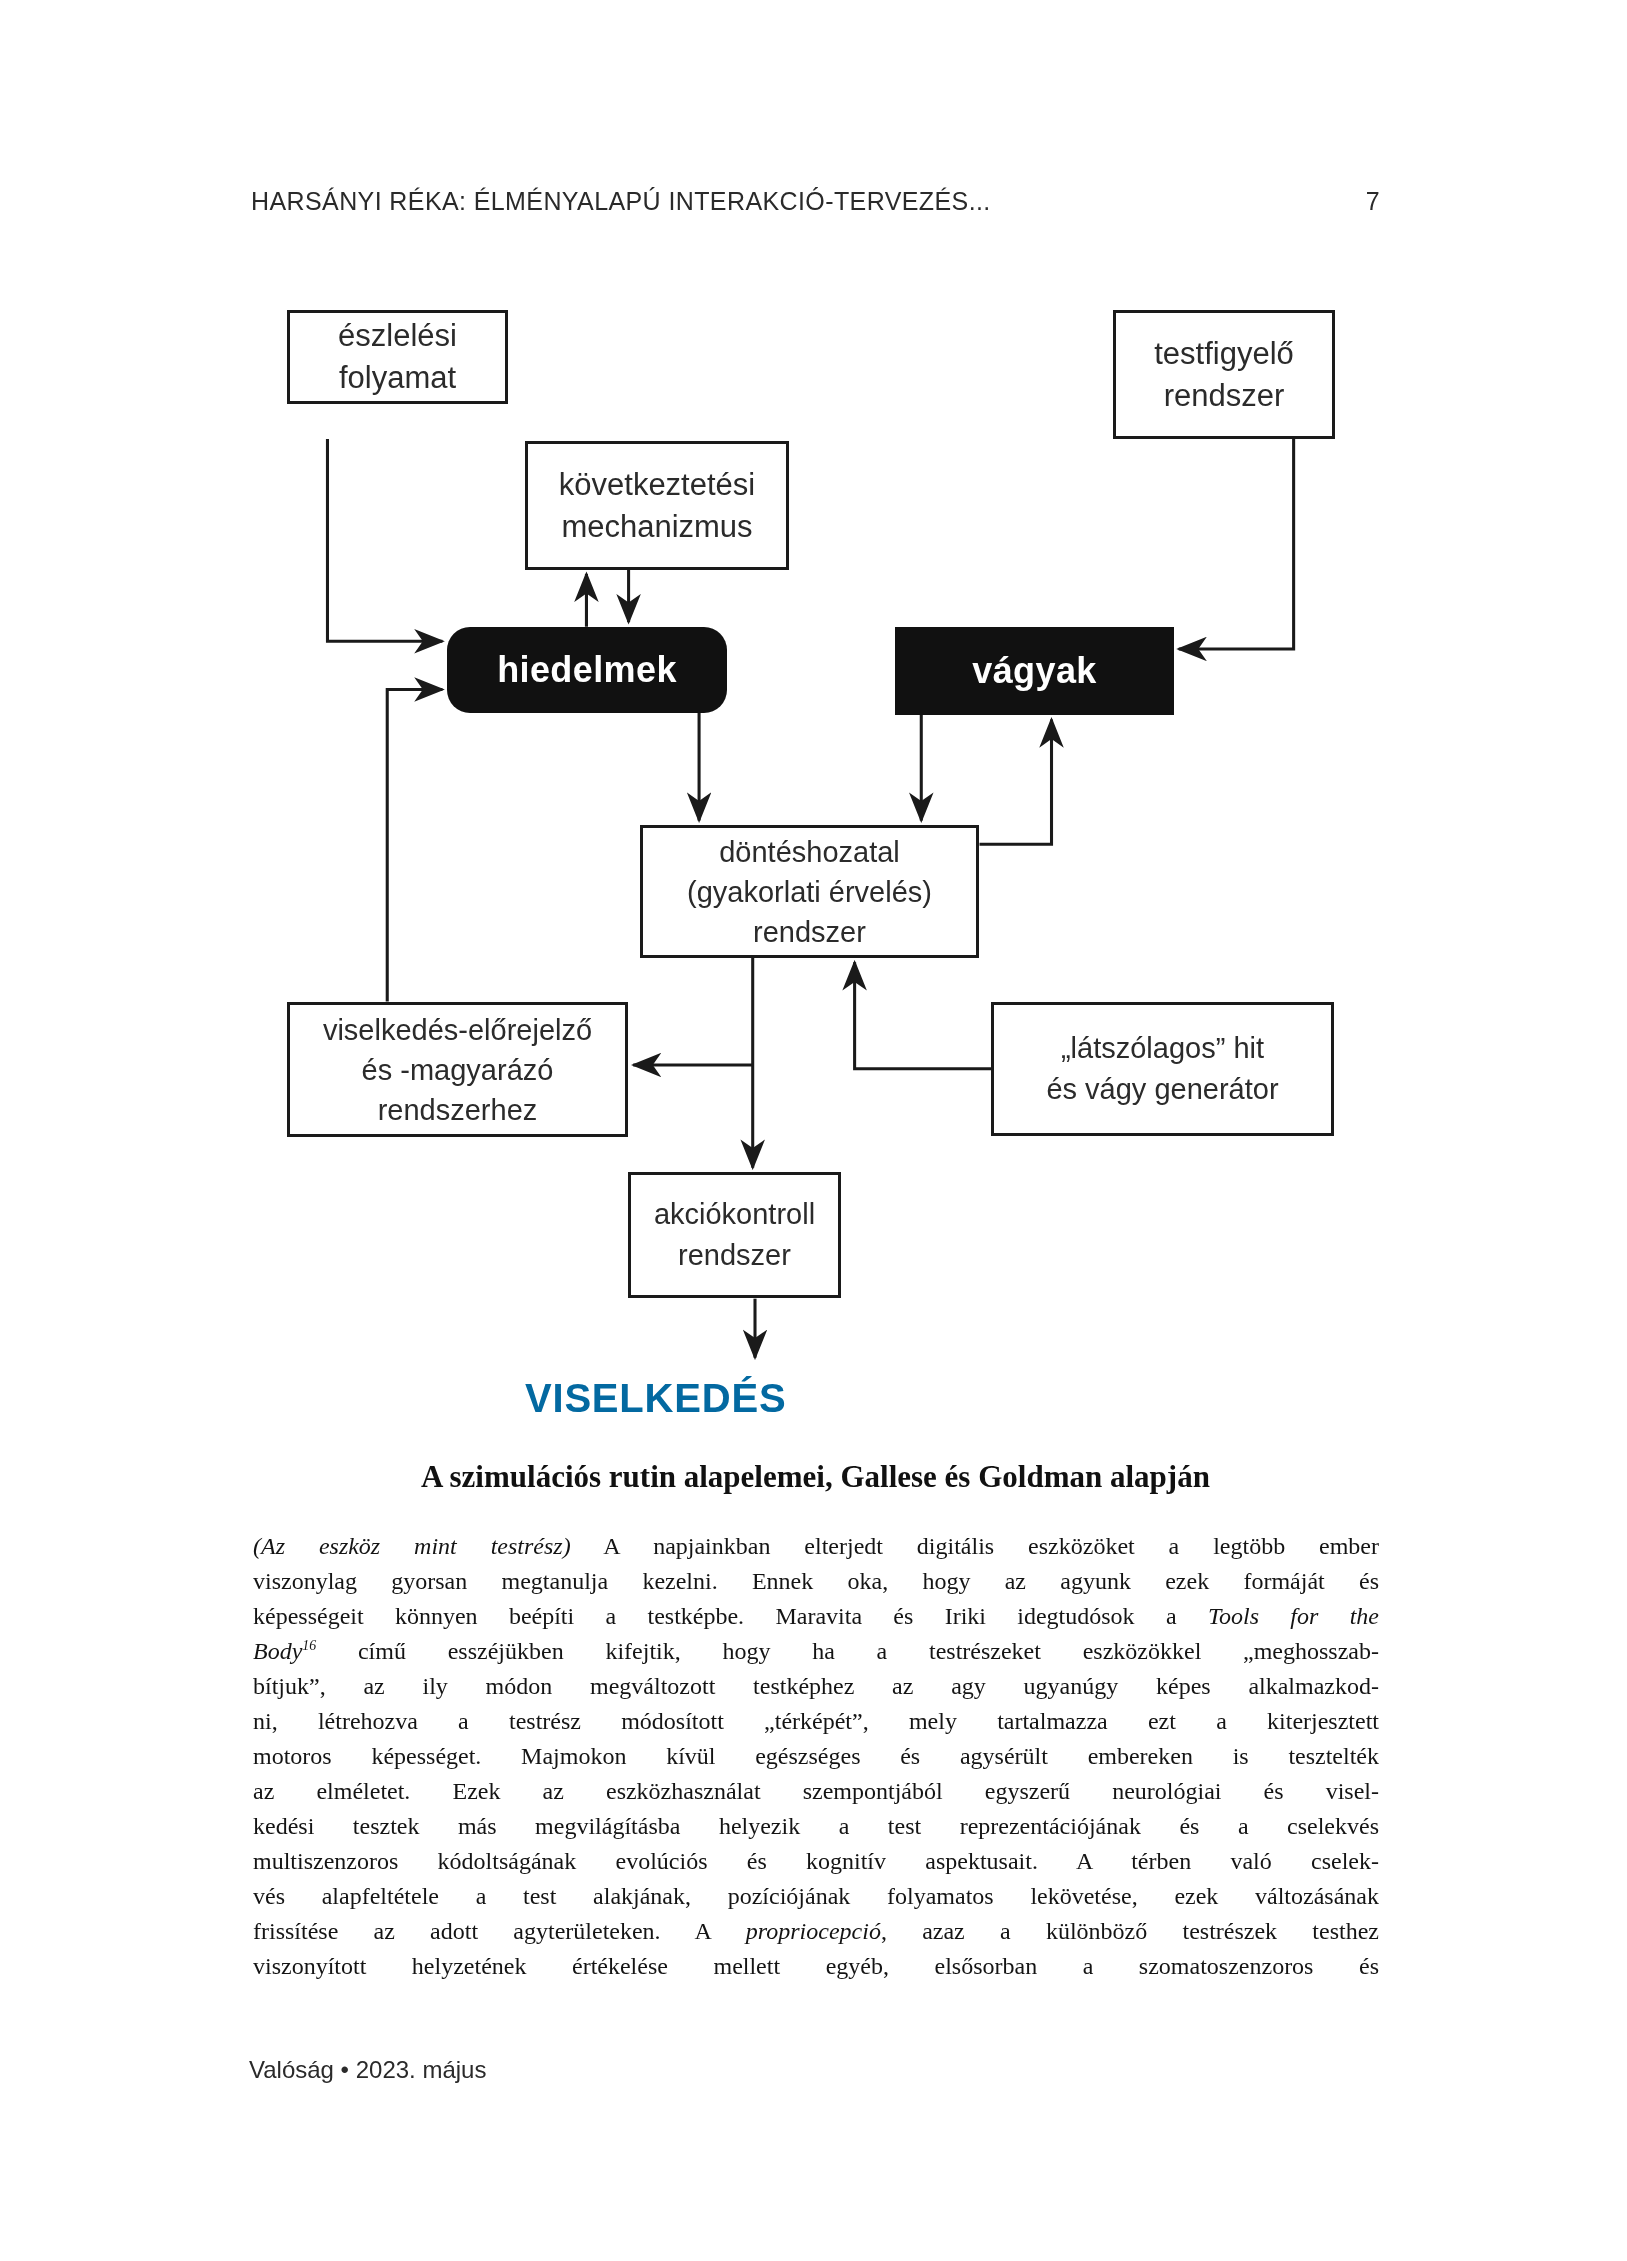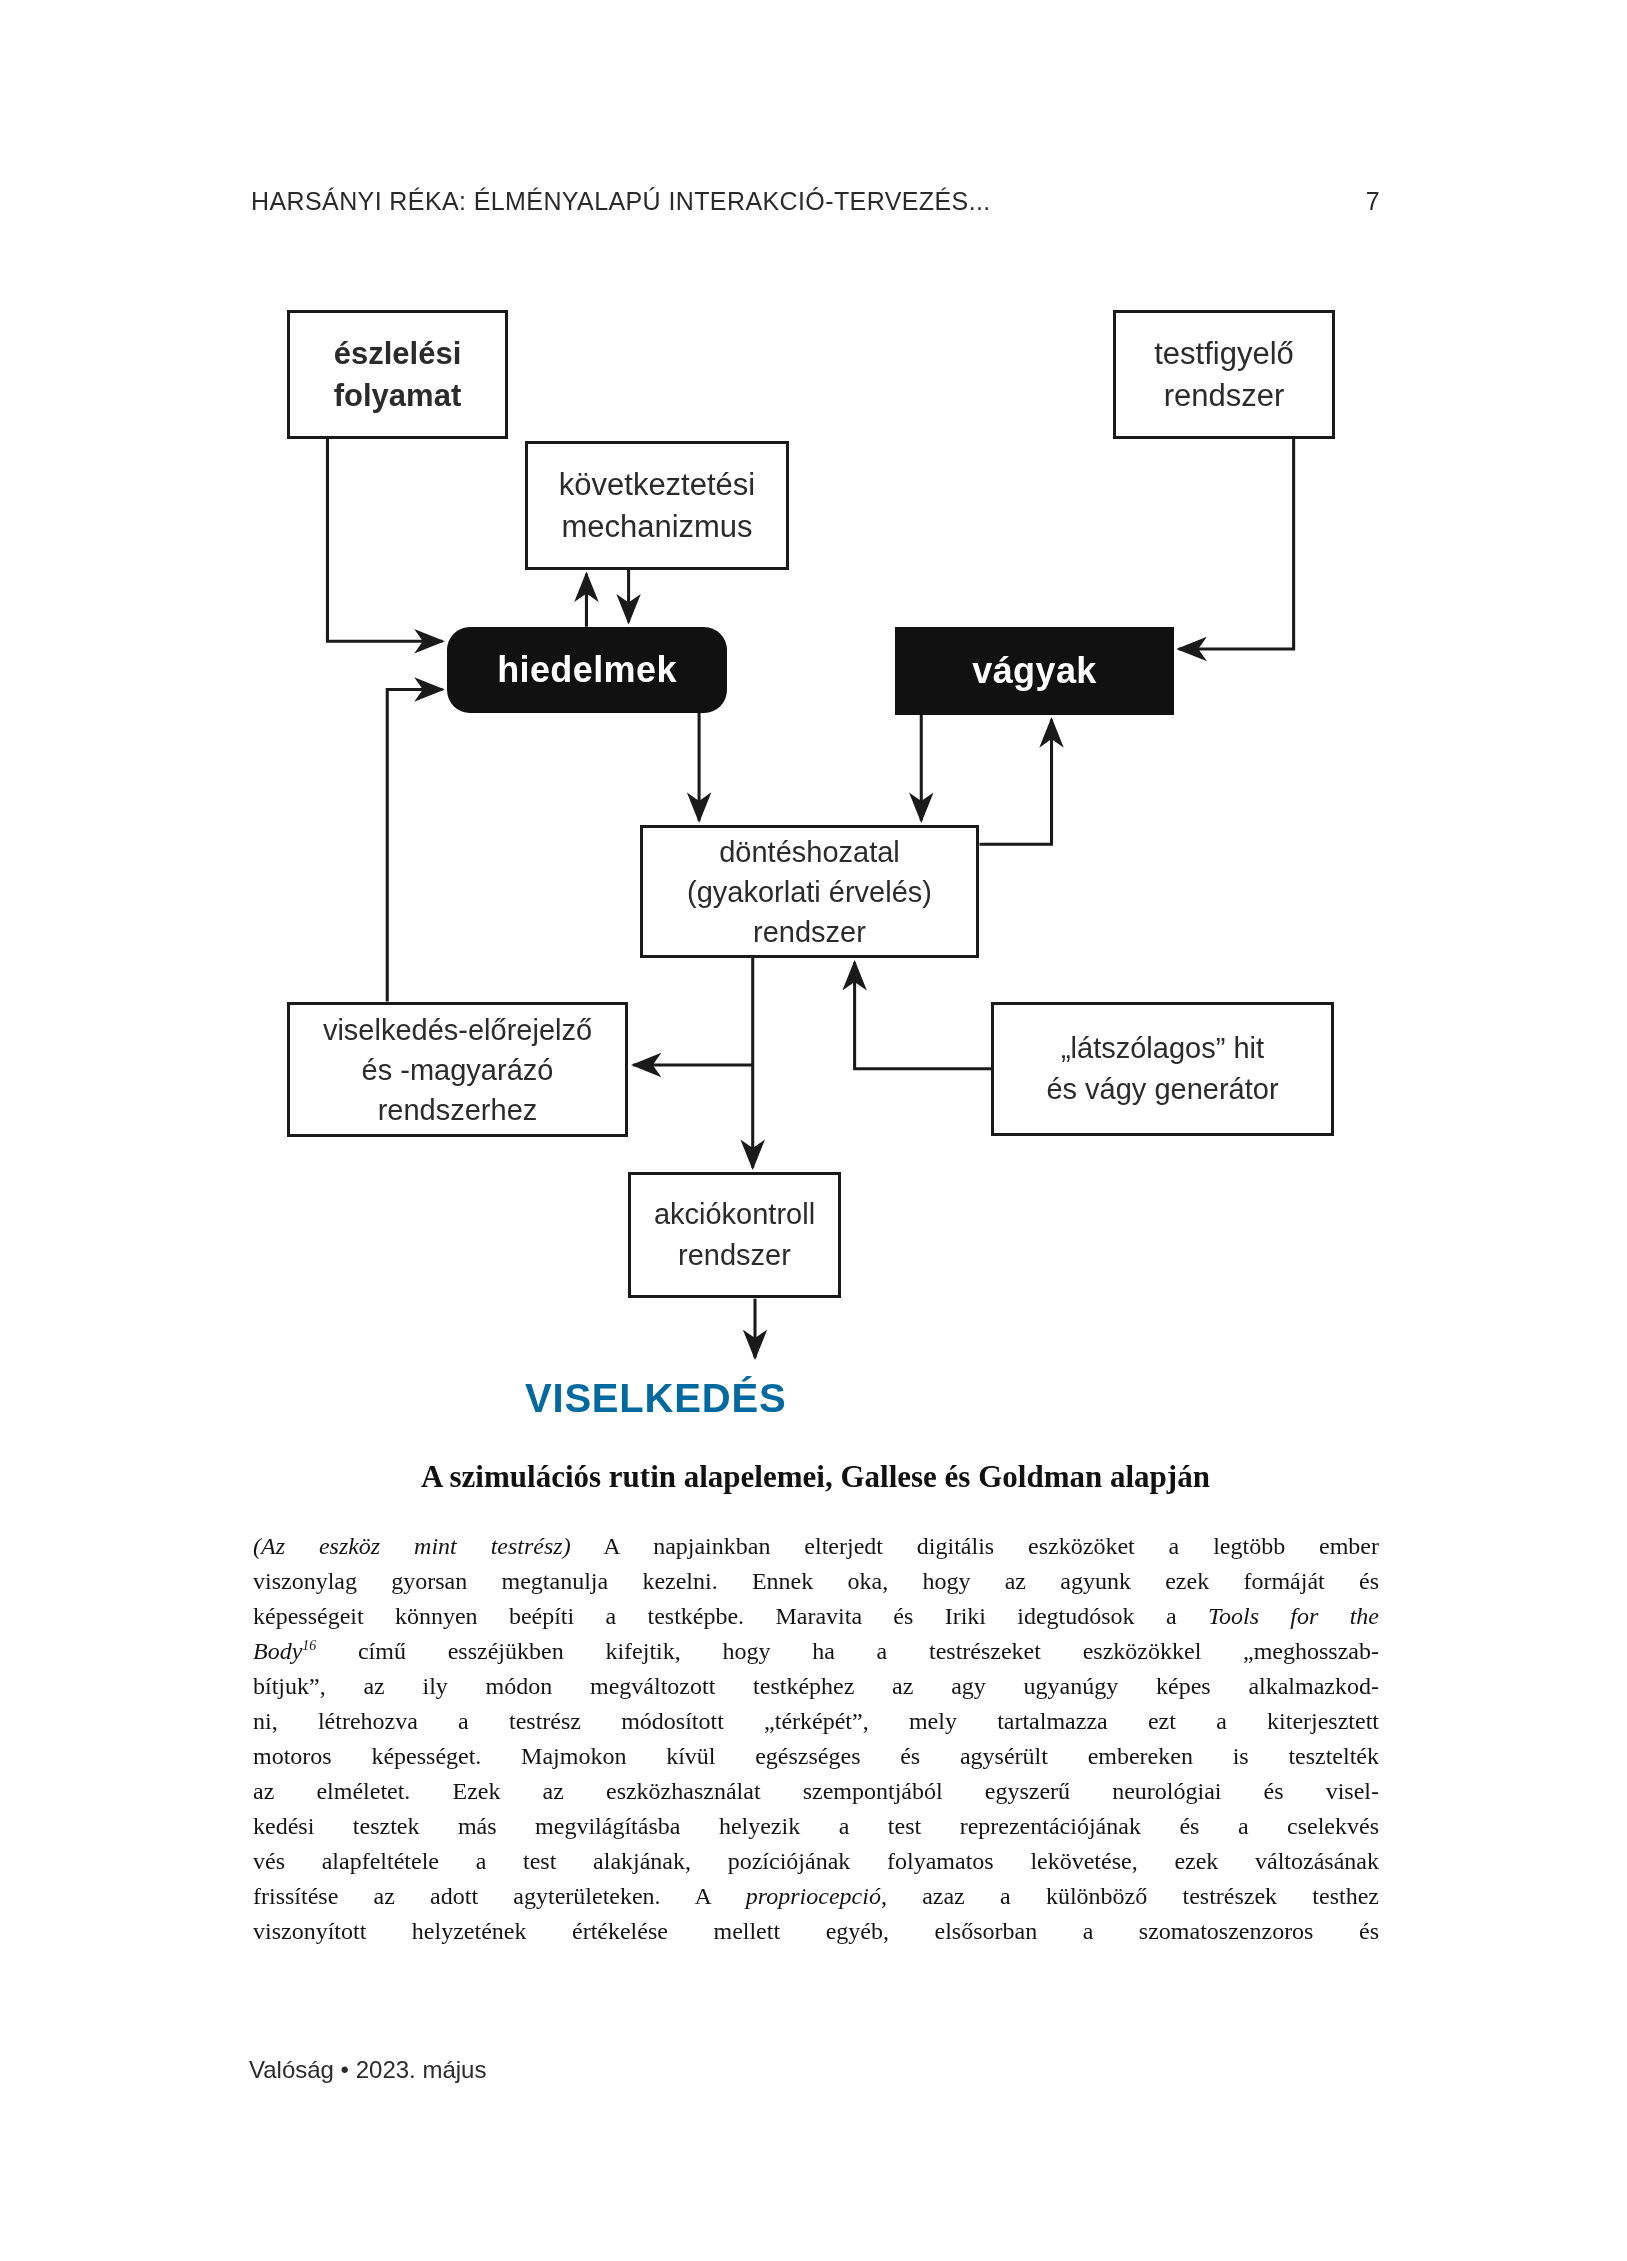--- a/index.html
+++ b/index.html
@@ -80,21 +80,21 @@
         <path d="M912,930 L912,1071" marker-end="url(#ah)"></path>
         <path d="M1202,933 L1202,1071" marker-end="url(#ah)"></path>
         <path d="M1278,1102 L1372,1102 L1372,939" marker-end="url(#ah)"></path>
         <path d="M982,1250 L982,1524" marker-end="url(#ah)"></path>
         <path d="M982,1390 L826,1390" marker-end="url(#ah)"></path>
         <path d="M1293,1395 L1115,1395 L1115,1256" marker-end="url(#ah)"></path>
         <path d="M985,1695 L985,1772" marker-end="url(#ah)"></path>
       </g>
     </svg>
 
-    <div class="dbox" style="left:287px;top:310px;width:221px;height:129px;font-weight:bold;">
+    <div class="dbox" style="left:287px;top:310px;width:221px;height:94px;">
         <span>észlelési</span>
         <span>folyamat</span>
       </div>
 
     <div class="dbox" style="left:1113px;top:310px;width:222px;height:129px;">
         <span>testfigyelő</span>
         <span>rendszer</span>
       </div>
 
     <div class="dbox" style="left:525px;top:441px;width:264px;height:129px;">
@@ -140,20 +140,21 @@
   <div class="bodytext">
       <div class="bodyline"><i>(Az eszköz mint testrész)</i><span> A napjainkban elterjedt digitális eszközöket a legtöbb ember</span></div>
       <div class="bodyline"><span>viszonylag gyorsan megtanulja kezelni. Ennek oka, hogy az agyunk ezek formáját és</span></div>
       <div class="bodyline"><span>képességeit könnyen beépíti a testképbe. Maravita és Iriki idegtudósok a </span><i>Tools for the</i></div>
       <div class="bodyline"><i>Body</i><sup>16</sup><span> című esszéjükben kifejtik, hogy ha a testrészeket eszközökkel „meghosszab-</span></div>
       <div class="bodyline"><span>bítjuk”, az ily módon megváltozott testképhez az agy ugyanúgy képes alkalmazkod-</span></div>
       <div class="bodyline"><span>ni, létrehozva a testrész módosított „térképét”, mely tartalmazza ezt a kiterjesztett</span></div>
       <div class="bodyline"><span>motoros képességet. Majmokon kívül egészséges és agysérült embereken is tesztelték</span></div>
       <div class="bodyline"><span>az elméletet. Ezek az eszközhasználat szempontjából egyszerű neurológiai és visel-</span></div>
       <div class="bodyline"><span>kedési tesztek más megvilágításba helyezik a test reprezentációjának és a cselekvés</span></div>
+      <div class="bodyline"><span>multiszenzoros kódoltságának evolúciós és kognitív aspektusait. A térben való cselek-</span></div>
       <div class="bodyline"><span>vés alapfeltétele a test alakjának, pozíciójának folyamatos lekövetése, ezek változásának</span></div>
       <div class="bodyline"><span>frissítése az adott agyterületeken. A </span><i>propriocepció</i><span>, azaz a különböző testrészek testhez</span></div>
       <div class="bodyline"><span>viszonyított helyzetének értékelése mellett egyéb, elsősorban a szomatoszenzoros és</span></div>
     </div>
 
   <div class="footer">Valóság • 2023. május</div>
 
 </div>
 
 

